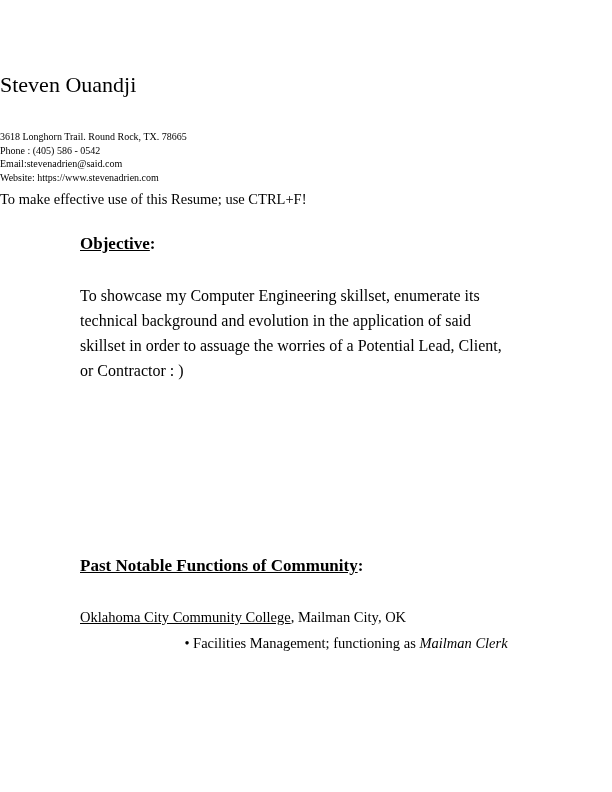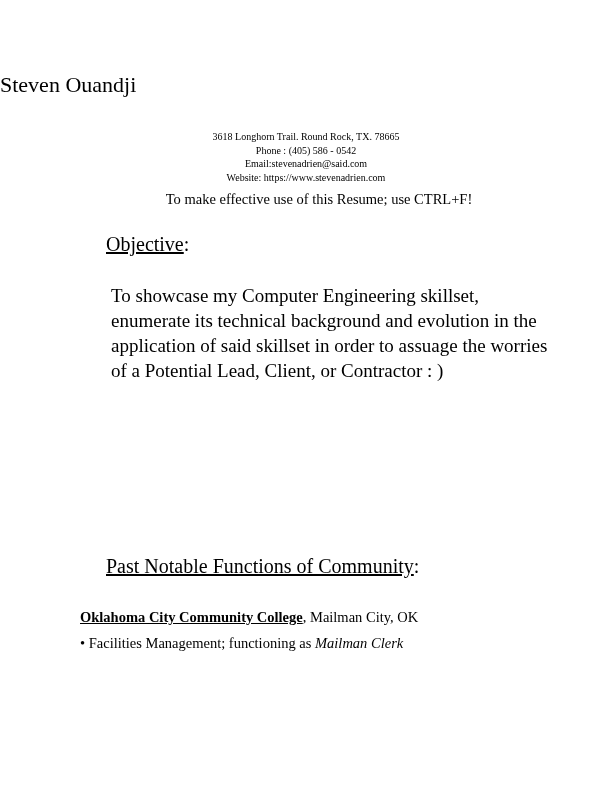--- a/index.html
+++ b/index.html
@@ -20,66 +20,65 @@
       background: #ffffff;
     }
     .title {
       margin-top: 72px;
       font-size: 22px;
       font-weight: normal;
       line-height: 26px;
     }
     .contact {
       margin-top: 32px;
-      text-align: center;
       font-size: 10px;
       line-height: 13.5px;
     }
     .tip {
       margin-top: 5px;
-      text-align: center;
+      text-align: left;
       font-size: 14.5px;
       line-height: 20px;
-      padding-left: 26px;
     }
     .section-heading {
-      margin-left: 106px;
-      font-size: 20px;
-      font-weight: normal;
+      margin-left: 80px;
+      font-size: 17px;
+      font-weight: bold;
       line-height: 22px;
     }
     .objective-heading {
       margin-top: 24px;
     }
     .employment-heading {
       margin-top: 172px;
     }
     .u {
       text-decoration: underline;
     }
     .body-text {
       margin-top: 28px;
-      margin-left: 111px;
+      margin-left: 80px;
       width: 438px;
-      font-size: 19px;
+      font-size: 16px;
       line-height: 25px;
     }
     .org-line {
       margin-top: 30px;
       margin-left: 80px;
       font-size: 14.5px;
       line-height: 20px;
     }
-    .bold { font-weight: bold; }
+    .bold { font-weight: normal; }
     .italic { font-style: italic; }
     .bullet-line {
       margin-top: 6px;
       margin-left: 80px;
       font-size: 14.5px;
       line-height: 20px;
+      text-align: center;
     }
   </style>
 </head>
 <body>
 
 <div class="page">
 
   <h1 class="title">Steven Ouandji</h1>
 
   <div class="contact">

